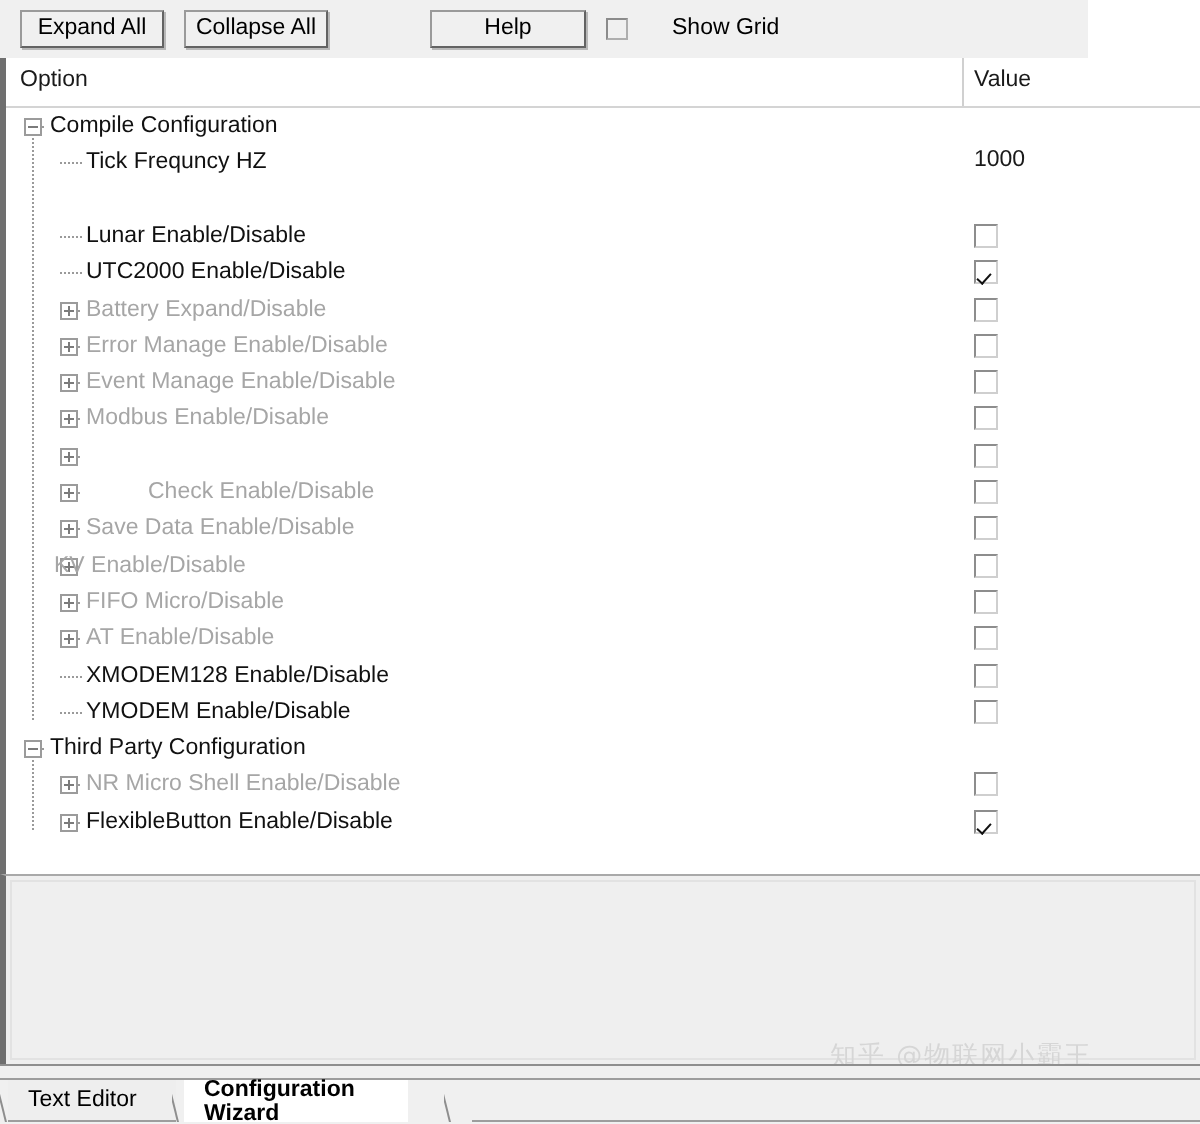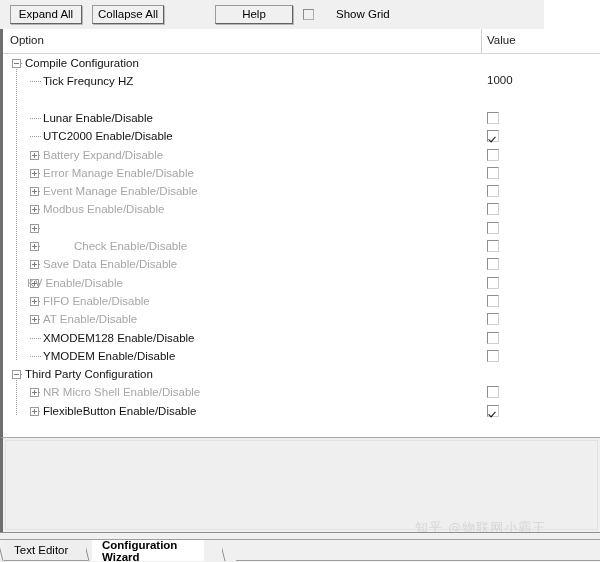--- a/index.html
+++ b/index.html
@@ -239,21 +239,21 @@
         </div>
         <div class="row" style="top: 219.6px;">
           <div class="hline" style="left: 36px; top: 9px; width: 2px;"></div>
           <div class="exp plus" style="left: 27px; top: 5px;"></div>
           <span class="label dim" style="left: 24px;">KV Enable/Disable</span>
           <span class="cb" style="top: 3px;"></span>
         </div>
         <div class="row" style="top: 237.9px;">
           <div class="hline" style="left: 36px; top: 9px; width: 2px;"></div>
           <div class="exp plus" style="left: 27px; top: 5px;"></div>
-          <span class="label dim" style="left: 40px;">FIFO Enable/Disable</span>
+          <span class="label dim" style="left: 40px;">FIFO Micro/Disable</span>
           <span class="cb" style="top: 3px;"></span>
         </div>
         <div class="row" style="top: 256.2px;">
           <div class="hline" style="left: 36px; top: 9px; width: 2px;"></div>
           <div class="exp plus" style="left: 27px; top: 5px;"></div>
           <span class="label dim" style="left: 40px;">AT Enable/Disable</span>
           <span class="cb" style="top: 3px;"></span>
         </div>
         <div class="row" style="top: 274.5px;">
           <div class="hline" style="left: 27px; top: 9px; width: 11px;"></div>

